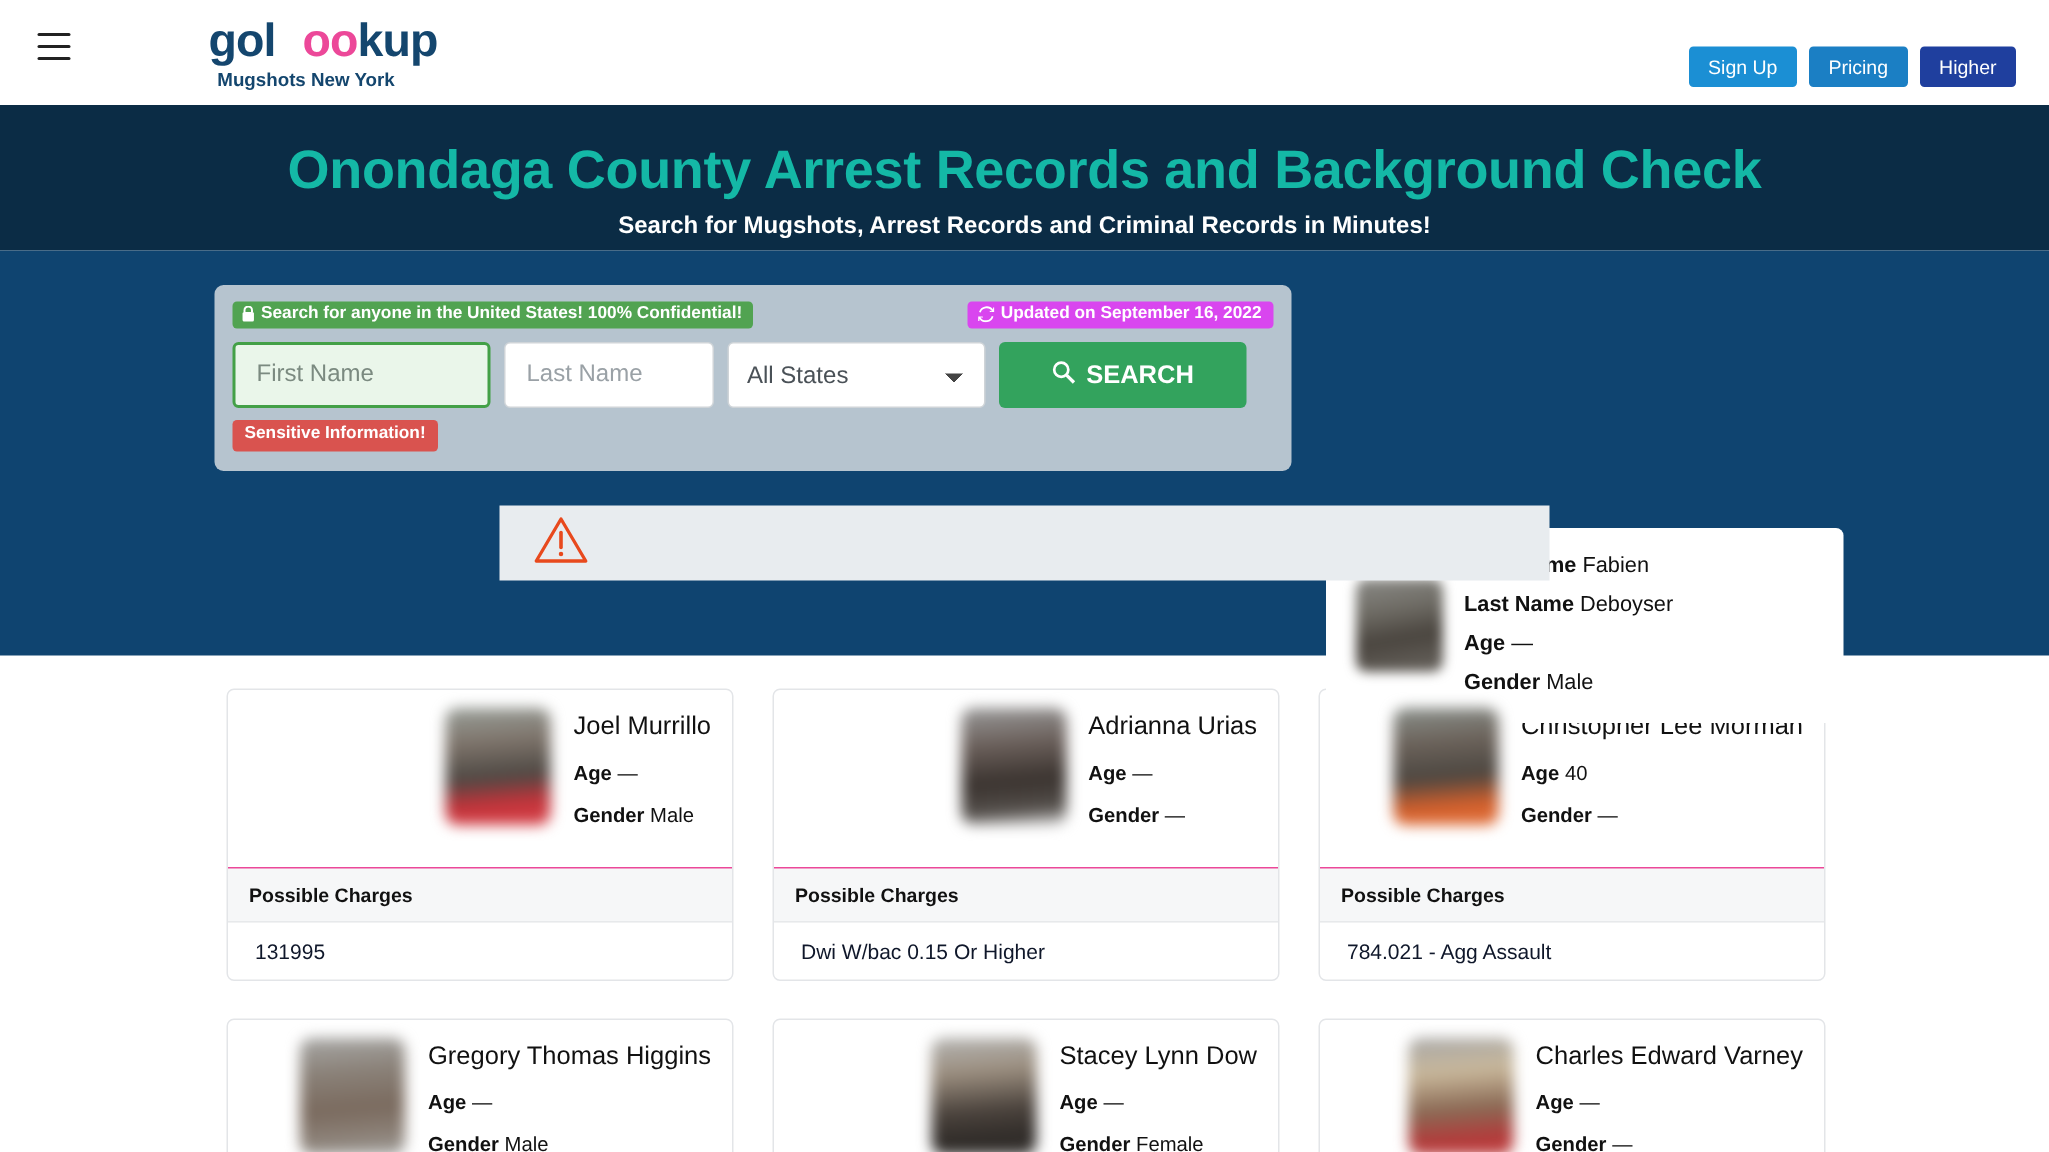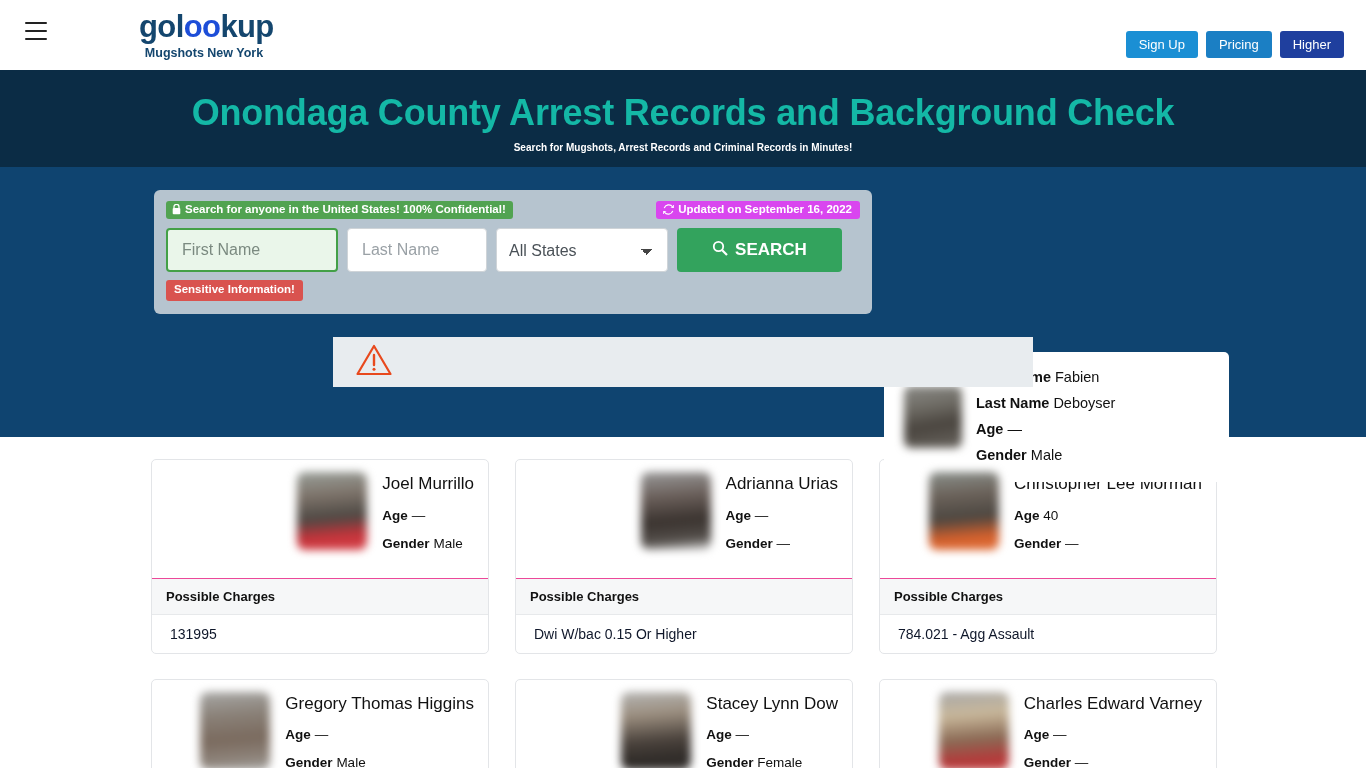--- a/index.html
+++ b/index.html
@@ -36,21 +36,21 @@
   }
   .brand-word {
     font-size: 31px;
     font-weight: 700;
     letter-spacing: -0.6px;
     color: #14466e;
     line-height: 1;
     white-space: nowrap;
     font-family: "Liberation Sans", sans-serif;
   }
-  .brand-word .hl { color: #1d4ed8; }
+  .brand-word .hl { color: #ec4899; padding-left: 18px; }
   .brand-sub {
     font-size: 12.5px;
     font-weight: 700;
     color: #14466e;
     margin-top: 4px;
     white-space: nowrap;
   }
 
   .nav-buttons {
     position: absolute;
@@ -81,35 +81,35 @@
   }
   .title-band h1 {
     color: #14b8a6;
     font-size: 36px;
     font-weight: 700;
     line-height: 1.15;
     letter-spacing: -0.2px;
   }
   .title-band .subtitle {
     color: #ffffff;
-    font-size: 10px;
+    font-size: 16px;
     font-weight: 700;
     margin-top: 9px;
   }
 
   
   .search-band {
     height: 270px;
     background: #0f4470;
     position: relative;
   }
 
   .search-panel {
     position: absolute;
-    left: 154px; top: 23px;
+    left: 143px; top: 23px;
     width: 718px; height: 124px;
     background: #b6c4cf;
     border-radius: 6px;
     padding: 10px 12px;
   }
   .panel-top {
     display: flex;
     justify-content: space-between;
     align-items: center;
     height: 20px;

